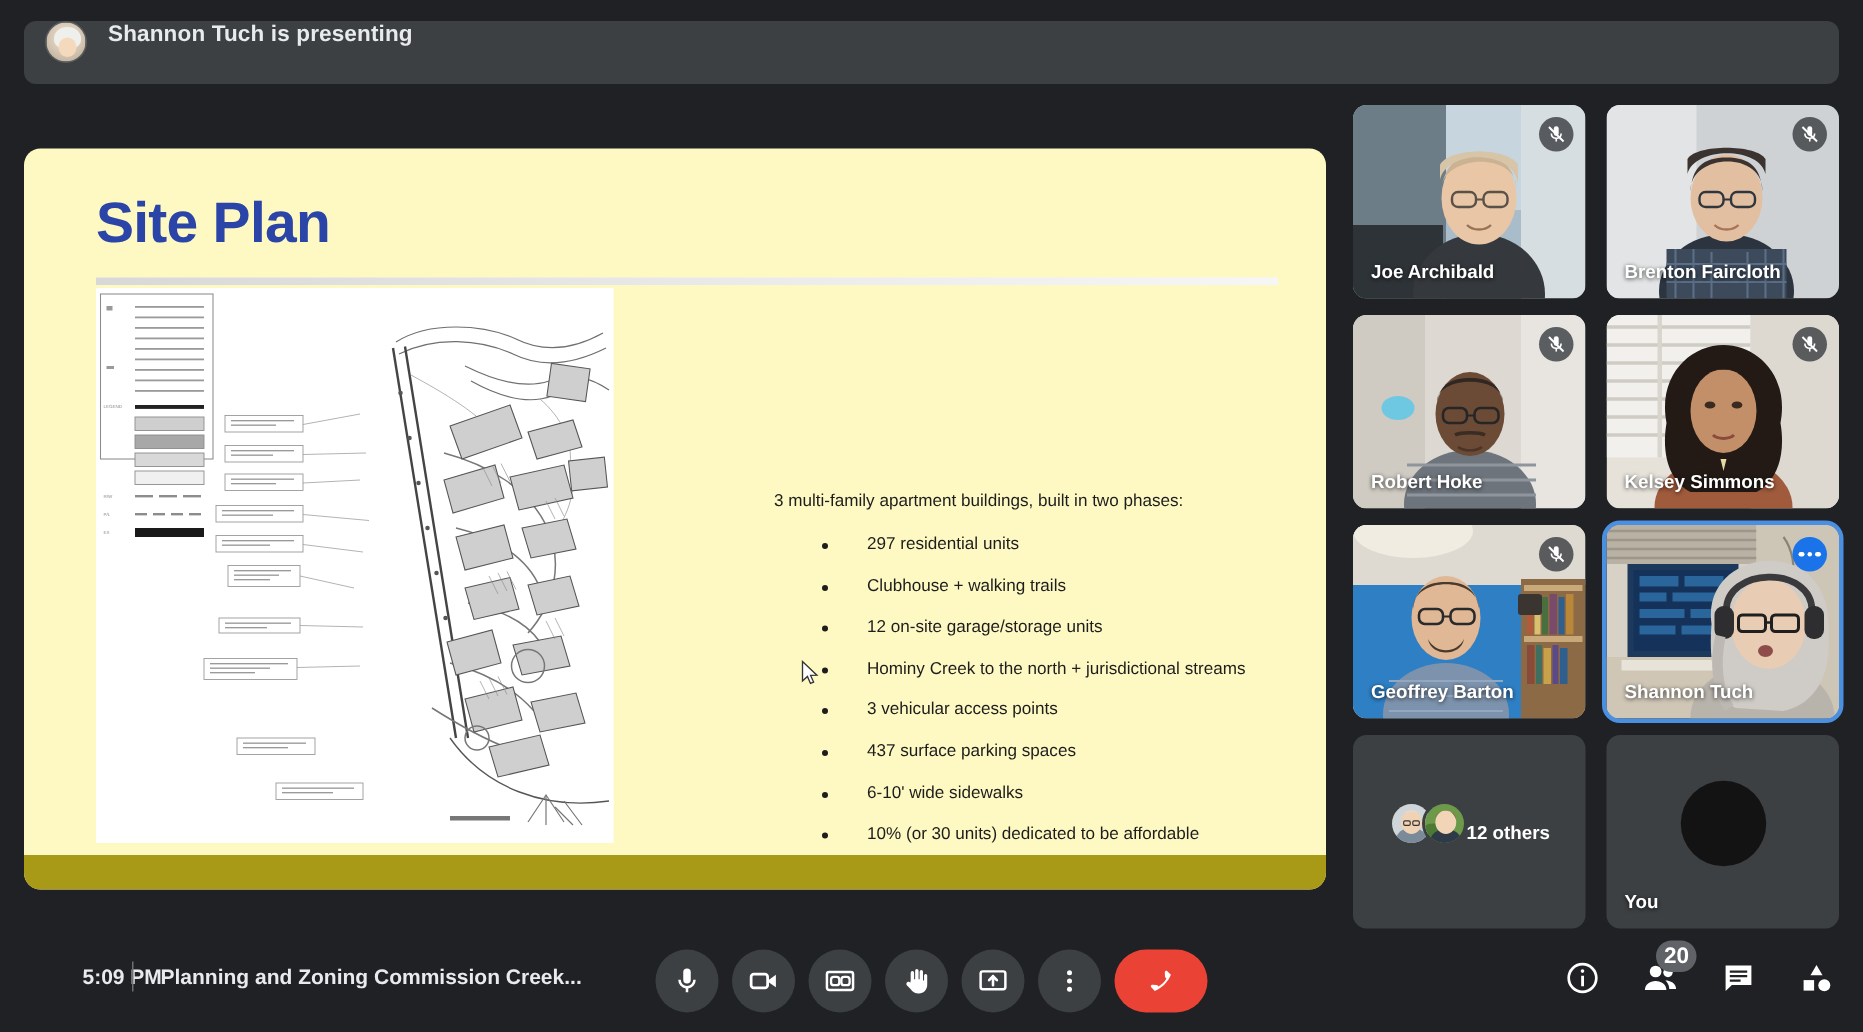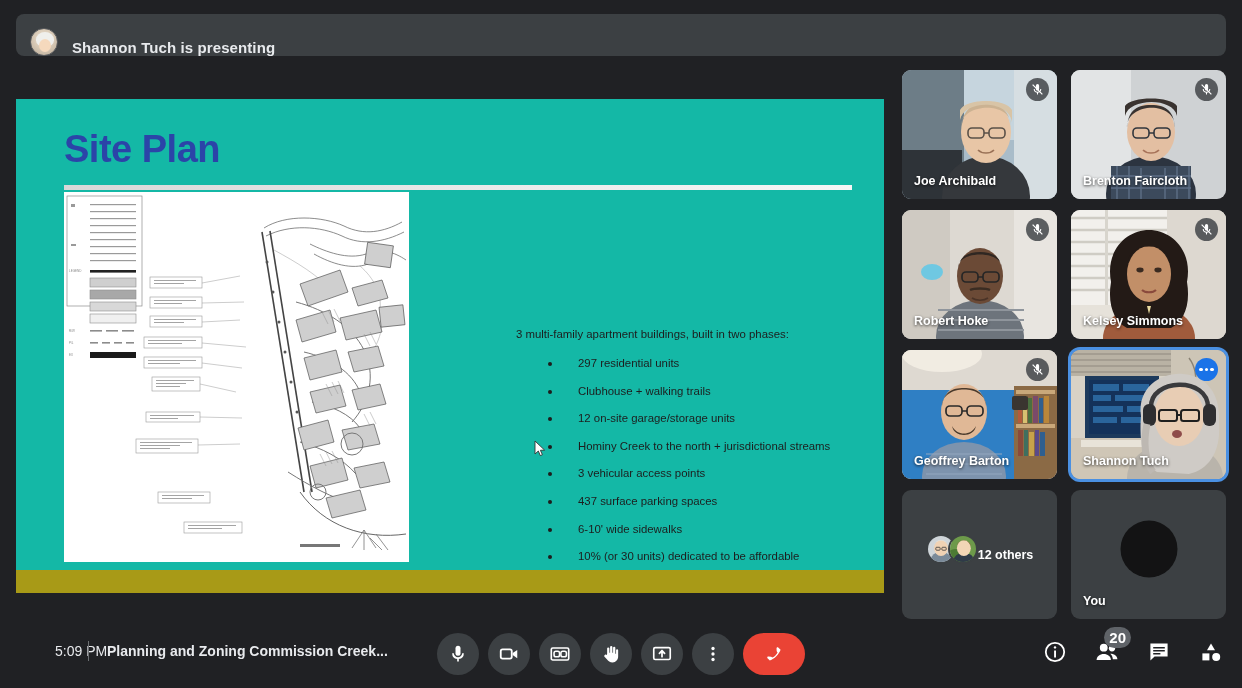--- a/index.html
+++ b/index.html
@@ -10,21 +10,21 @@
     overflow: hidden;
   }
 
   
   .presenting-banner {
     position: absolute;
     left: 16px; top: 14px;
     width: 1210px; height: 42px;
     background: #3c4043;
     border-radius: 8px;
-    display: flex; align-items: flex-end;
+    display: flex; align-items: flex-start;
     padding-left: 14px;
   }
   .presenter-avatar {
     width: 28px; height: 28px; border-radius: 50%;
     background: radial-gradient(circle at 50% 38%, #f0e4d6 0%, #d9cbb8 45%, #b9aa96 100%);
     position: relative; overflow: hidden; flex: none;
     border: 1px solid #5a5c5f;
   }
   .presenter-avatar::before {
     content: ""; position: absolute;
@@ -41,22 +41,23 @@
   .presenting-text {
     color: #e8eaed; font-size: 15px; font-weight: 700;
     margin-left: 14px; letter-spacing: .1px;
   }
 
   
   .slide-stage {
     position: absolute;
     left: 16px; top: 99px;
     width: 868px; height: 494px;
-    background: #14b8a6;
+    background: #fef9c3;
     overflow: hidden;
+    border-radius: 11px;
   }
   .slide-title {
     position: absolute; left: 48px; top: 29px;
     font-size: 38px; font-weight: 700;
     color: #2b44a8; letter-spacing: -.5px;
   }
   .slide-rule {
     position: absolute; left: 48px; top: 86px;
     width: 788px; height: 5px;
     background: linear-gradient(to right, #d8d8d8, #ececec 60%, #f6f6f6);
@@ -166,21 +167,21 @@
     background: #131314;
   }
 
   
   .bottombar {
     position: absolute; left: 0; bottom: 0;
     width: 1242px; height: 69px;
   }
   .meet-time {
     position: absolute; left: 27px; top: 24px;
-    color: #e8eaed; font-size: 14px; font-weight: 400; padding-left: 28px;
+    color: #e8eaed; font-size: 14px; font-weight: 700; padding-left: 28px;
   }
   .meet-sep {
     position: absolute; left: 88px; top: 22px;
     width: 1px; height: 20px; background: #6d7073;
   }
   .meet-title {
     position: absolute; left: 107px; top: 24px;
     color: #e8eaed; font-size: 14px; font-weight: 700;
     max-width: 310px; white-space: nowrap; overflow: hidden;
   }

